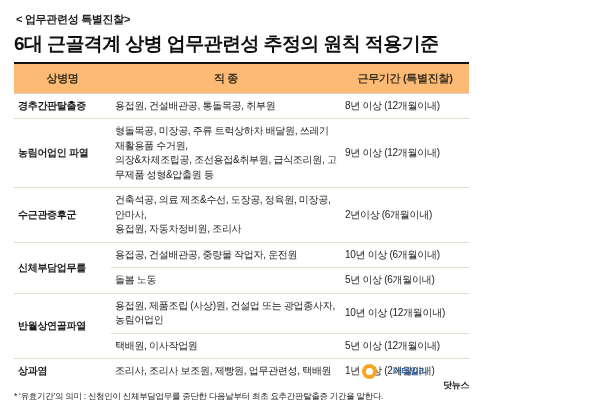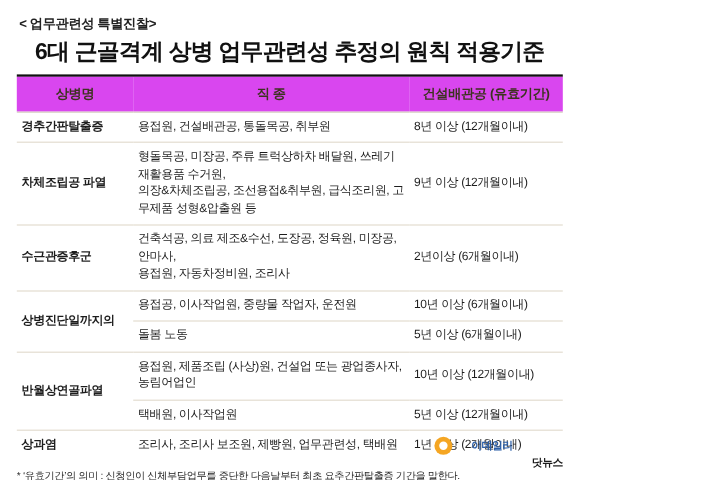--- a/index.html
+++ b/index.html
@@ -21,39 +21,38 @@
     padding: 10px 14px 0 14px;
   }
   .kicker {
     font-size: 11px;
     font-weight: bold;
     color: #222222;
     letter-spacing: -0.3px;
     margin: 2px 0 6px 2px;
   }
   .title-wrap {
-    text-align: center;
     padding: 0 0 6px 0;
     border-bottom: 2px solid #111111;
   }
   .title {
     font-size: 19px;
     font-weight: bold;
     color: #111111;
     letter-spacing: -0.6px;
     line-height: 1.2;
   }
   table.grid {
     width: 100%;
     border-collapse: collapse;
     margin-top: 0;
     table-layout: fixed;
   }
   table.grid th {
-    background: #d946ef;
+    background: #fdba74;
     color: #3d3320;
     font-size: 11px;
     font-weight: bold;
     padding: 7px 2px;
     border-bottom: 1px solid #d8d2c4;
     letter-spacing: -0.3px;
   }
   table.grid td {
     font-size: 10px;
     color: #1d1d1d;
@@ -128,42 +127,42 @@
 
   <div class="title-wrap">
     <div class="title">6대 근골격계 상병 업무관련성 추정의 원칙 적용기준</div>
   </div>
 
   <table class="grid">
     <thead>
       <tr>
         <th style="width:21%">상병명</th>
         <th style="width:51%">직 종</th>
-        <th style="width:28%">건설배관공 (유효기간)</th>
+        <th style="width:28%">근무기간 (특별진찰)</th>
       </tr>
     </thead>
     <tbody id="table-body">
         <tr>
           <td class="col-disease" rowspan="1">경추간판탈출증</td>
           <td class="col-job">용접원, 건설배관공, 통돌목공, 취부원</td>
           <td class="col-period">8년 이상 (12개월이내)</td>
         </tr>
         <tr>
-          <td class="col-disease" rowspan="1">차체조립공 파열</td>
+          <td class="col-disease" rowspan="1">농림어업인 파열</td>
           <td class="col-job">형돌목공, 미장공, 주류 트럭상하차 배달원, 쓰레기재활용품 수거원,<br>의장&amp;차체조립공, 조선용접&amp;취부원, 급식조리원, 고무제품 성형&amp;압출원 등</td>
           <td class="col-period">9년 이상 (12개월이내)</td>
         </tr>
         <tr>
           <td class="col-disease" rowspan="1">수근관증후군</td>
           <td class="col-job">건축석공, 의료 제조&amp;수선, 도장공, 정육원, 미장공, 안마사,<br>용접원, 자동차정비원, 조리사</td>
           <td class="col-period">2년이상 (6개월이내)</td>
         </tr>
         <tr>
-          <td class="col-disease" rowspan="2">상병진단일까지의</td>
-          <td class="col-job">용접공, 이사작업원, 중량물 작업자, 운전원</td>
+          <td class="col-disease" rowspan="2">신체부담업무를</td>
+          <td class="col-job">용접공, 건설배관공, 중량물 작업자, 운전원</td>
           <td class="col-period">10년 이상 (6개월이내)</td>
         </tr>
         <tr>
           <td class="col-job">돌봄 노동</td>
           <td class="col-period">5년 이상 (6개월이내)</td>
         </tr>
         <tr>
           <td class="col-disease" rowspan="2">반월상연골파열</td>
           <td class="col-job">용접원, 제품조립 (사상)원, 건설업 또는 광업종사자, 농림어업인</td>
           <td class="col-period">10년 이상 (12개월이내)</td>

